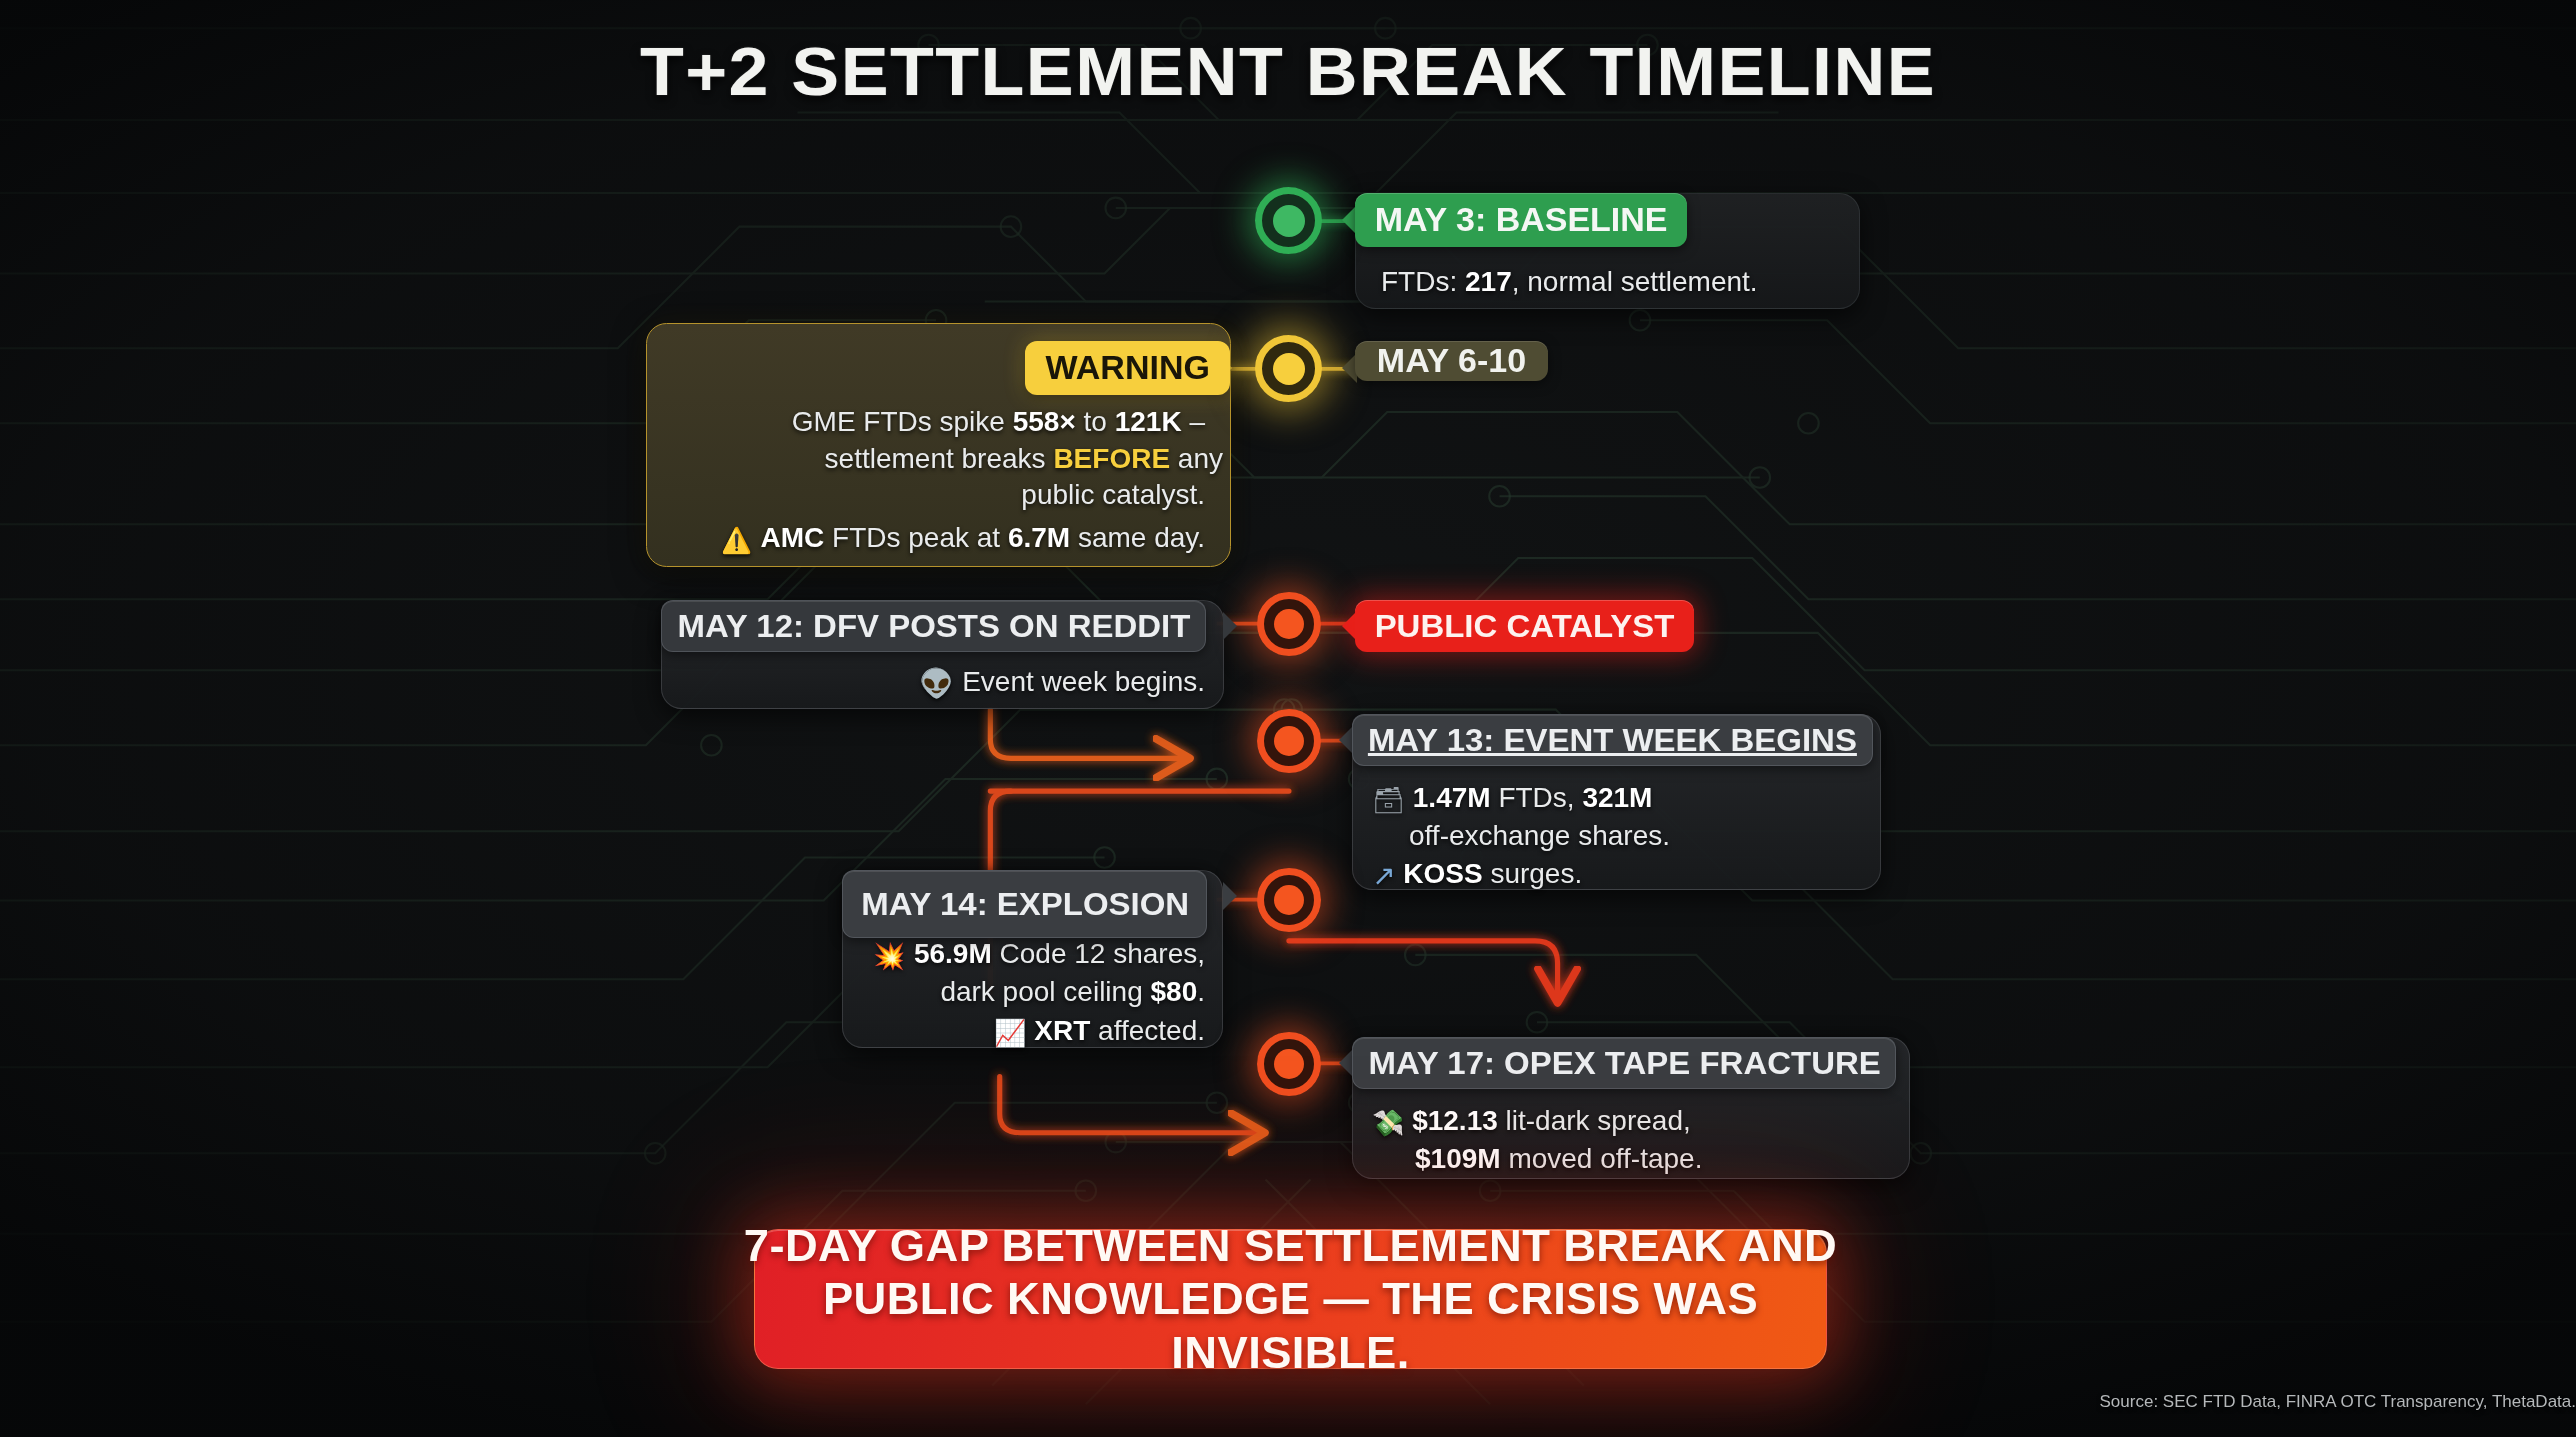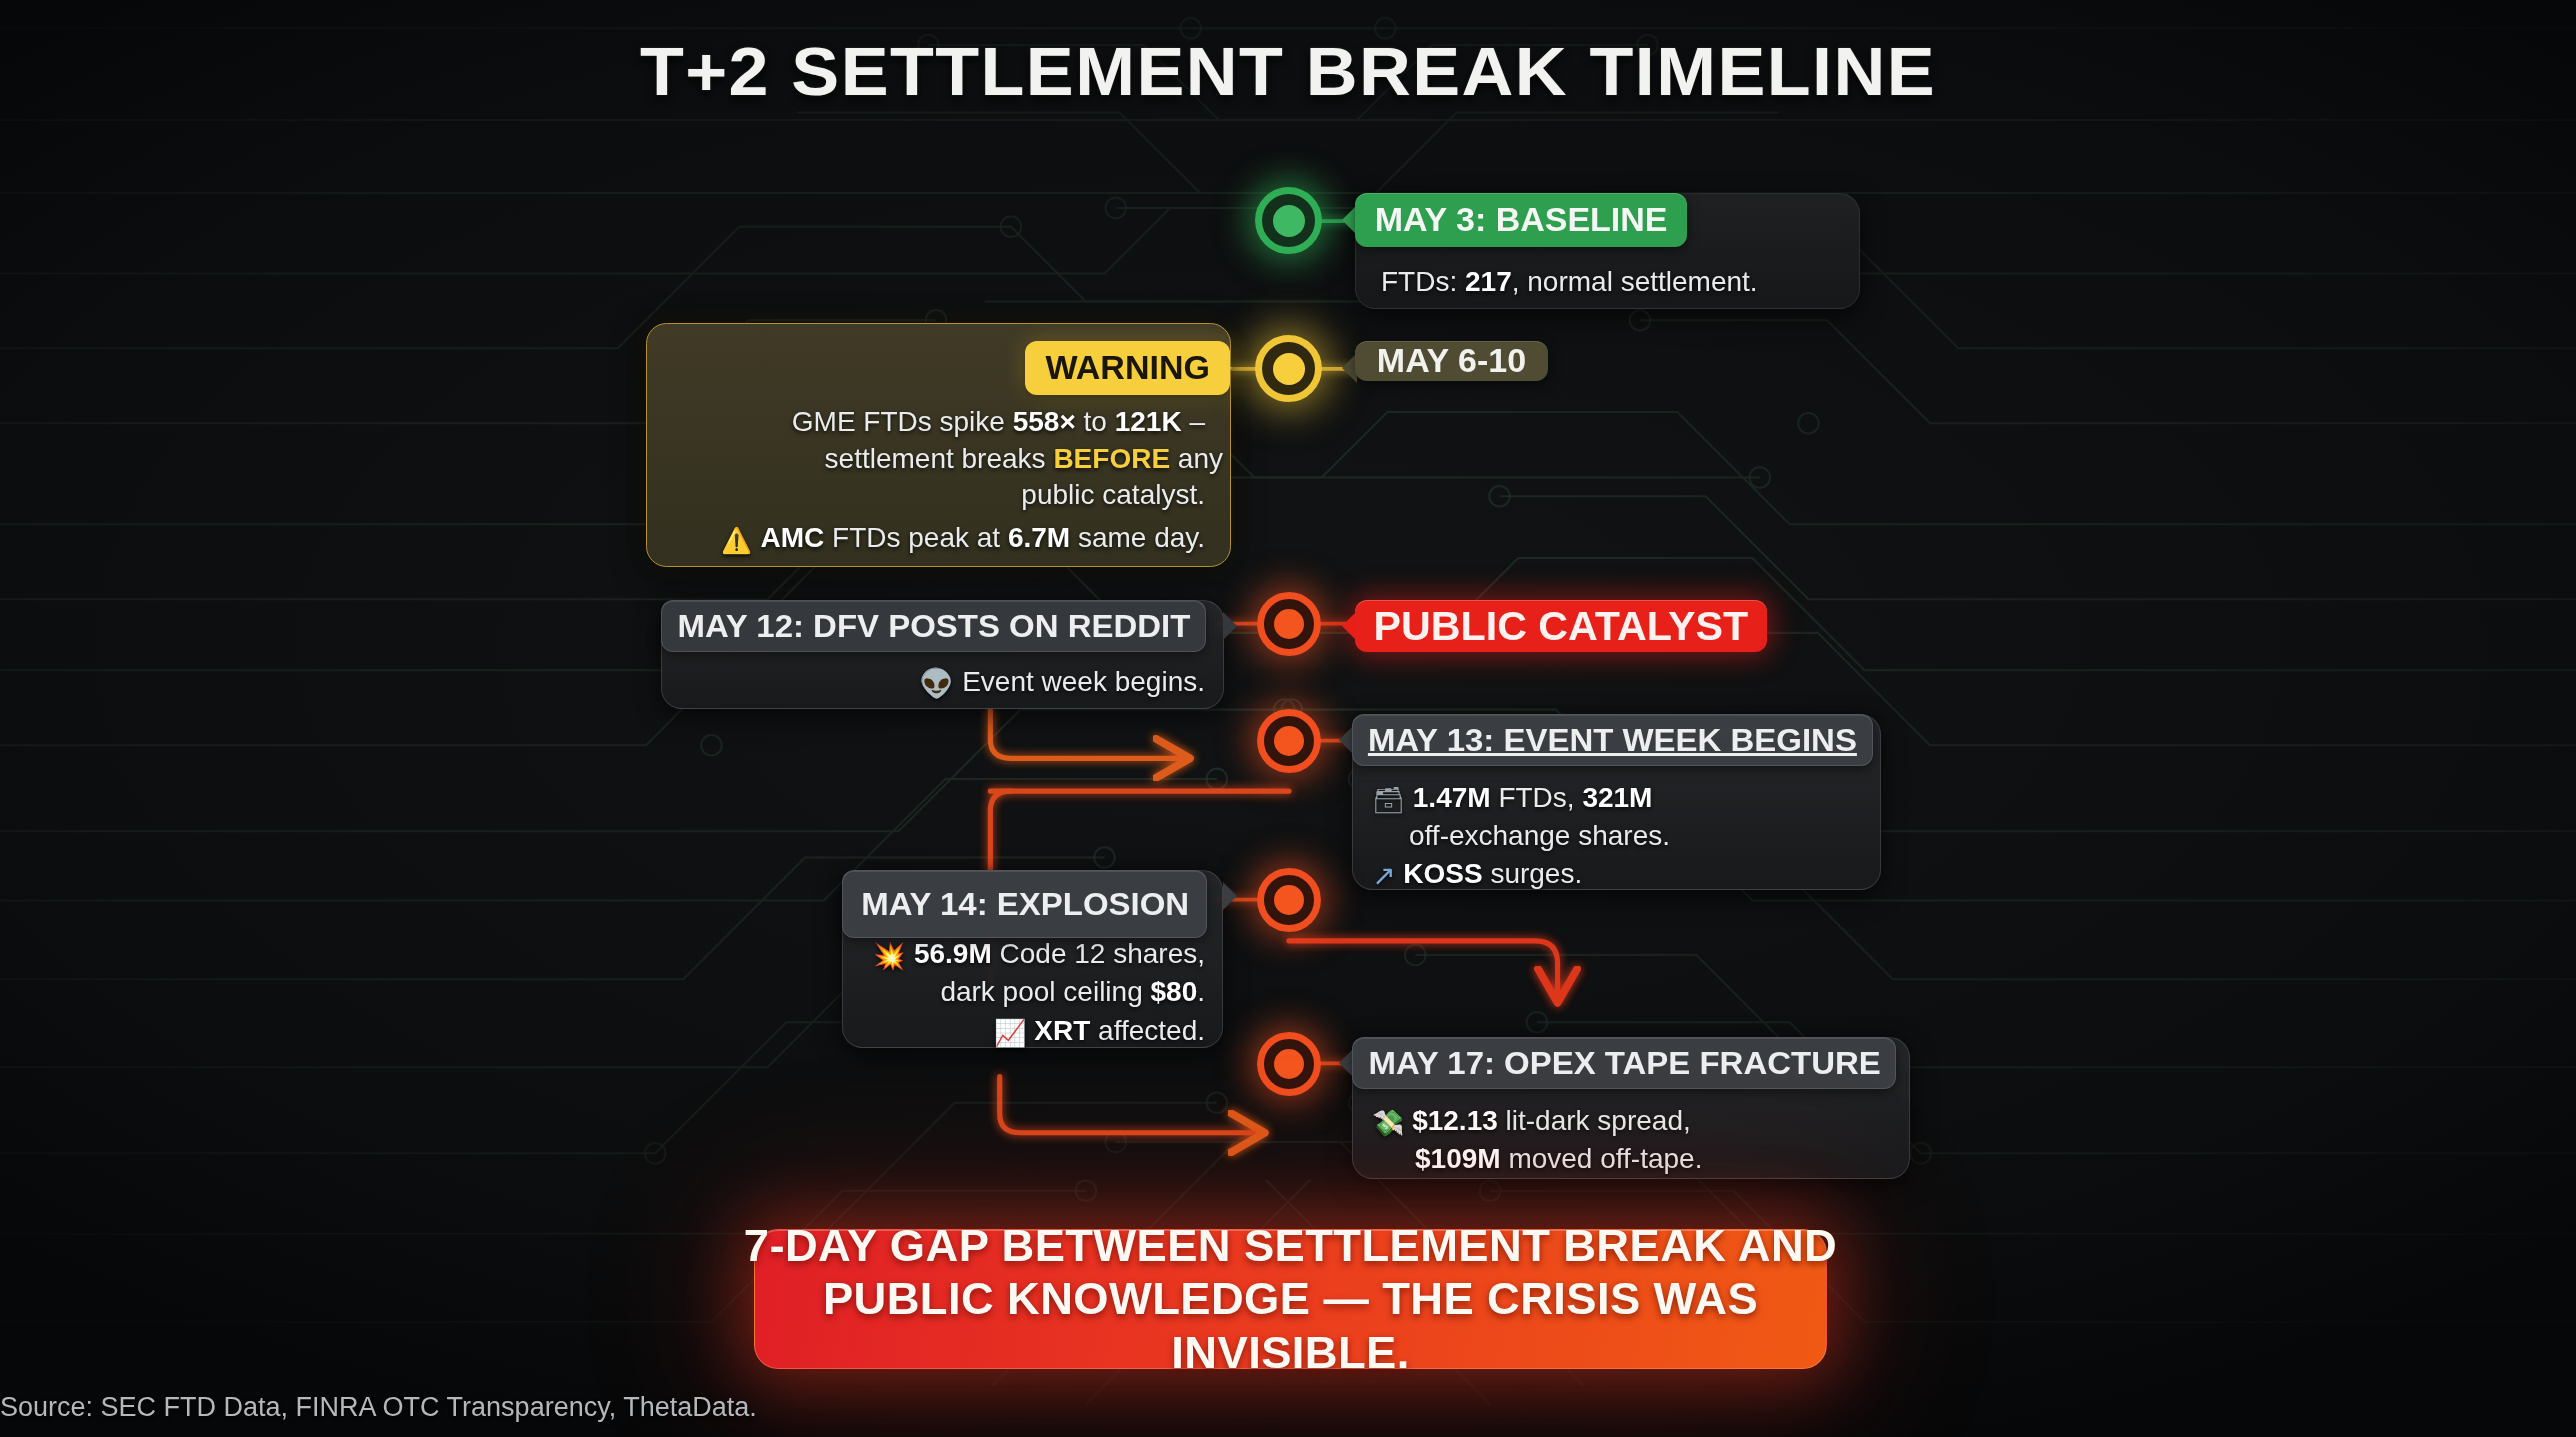--- a/index.html
+++ b/index.html
@@ -100,22 +100,22 @@
     font-family:"Liberation Sans Narrow","Liberation Sans",sans-serif;
     font-weight:bold;
     font-size:44px; line-height:1.22;
     color:#fff9f4; text-align:center;
     letter-spacing:0.4px;
     text-shadow:0 2.8px 7.5px rgba(90,10,0,0.65);
     transform:scaleX(1.03);
   }
   #source {
     position:absolute; z-index:28; width:2576px; left:0;
-    text-align:left;
-    font-size:27px; color:#b5b8ba;
+    text-align:right;
+    font-size:17px; color:#b5b8ba;
     text-shadow:0 1.9px 4.7px rgba(0,0,0,0.9);
   }
 </style>
 </head>
 <body>
 
 <svg id="bg-circuit" width="2576" height="1438" viewBox="0 0 2752 1536">
   <defs>
     <g id="trace-set">
 
@@ -342,21 +342,21 @@
             box-shadow:0 2.8px 11.2px rgba(0,0,0,0.5), inset 0 0.9px 0 rgba(255,255,255,0.10);">
   <span class="ptext">MAY 12: DFV POSTS ON REDDIT</span>
 </div>
 <div class="notch" style="left:1223px; top:612px;
             border-top:14px solid transparent; border-bottom:14px solid transparent;
             border-left:14px solid #35383c;"></div>
 <div class="body-text" style="left:1205px; top:664px; text-align:right; transform:translateX(-100%);">
   <span class="ico" style="font-size:28px;">👽</span> Event week begins.</div>
 
 <div class="pill" style="left:1355px; top:600px; height:52px; padding:0 24px;
-            background:#e8201a; color:#fdf2ef; font-size:40px;
+            background:#e8201a; color:#fdf2ef; font-size:32px;
             box-shadow:0 0 28px 4.7px rgba(232,32,26,0.48), inset 0 0.9px 0 rgba(255,255,255,0.22);">
   <span class="ptext">PUBLIC CATALYST</span>
 </div>
 <div class="notch" style="left:1342px; top:612px;
             border-top:14px solid transparent; border-bottom:14px solid transparent;
             border-right:14px solid #e8201a;"></div>
 
 <div class="card" style="left:1352px; top:714px; width:529px; height:176px;"></div>
 <div class="pill" style="left:1352px; top:714px; height:52px; padding:0 22px;
             background:#3a3d41; color:#eceef0; font-size:32px;

